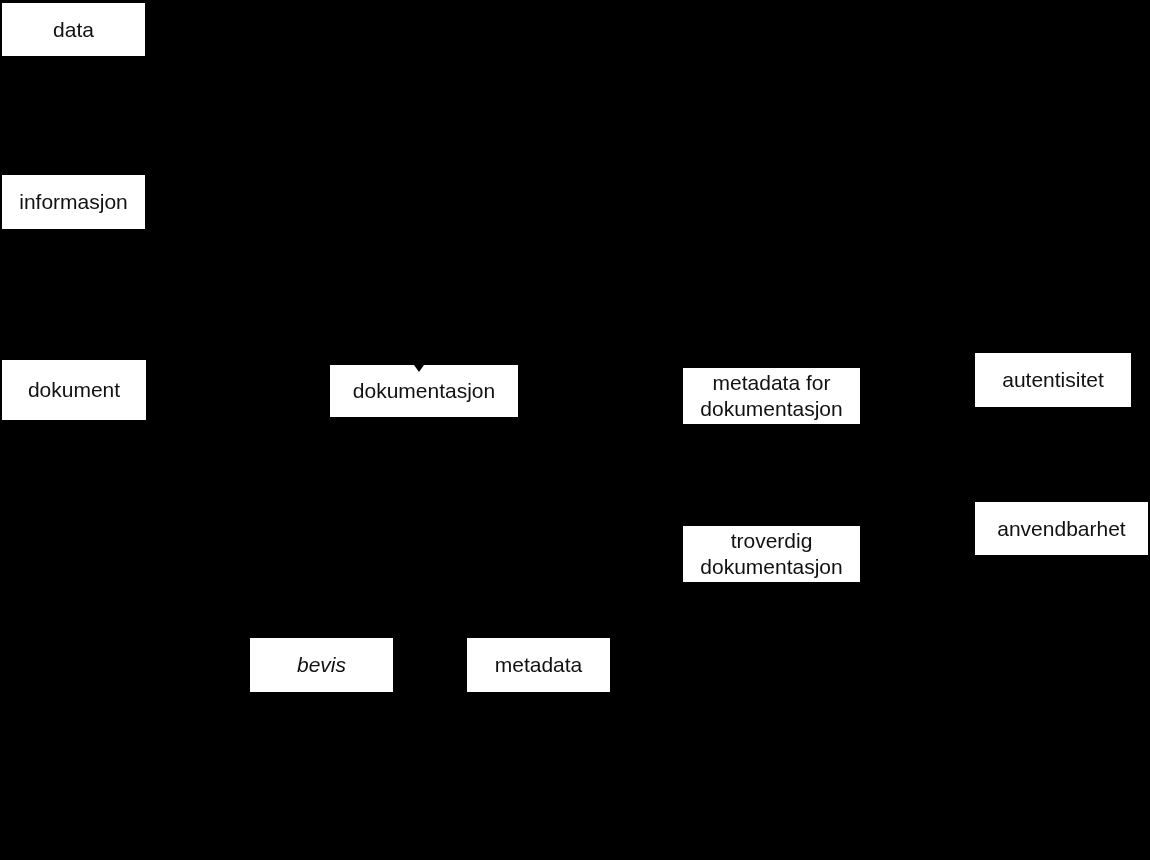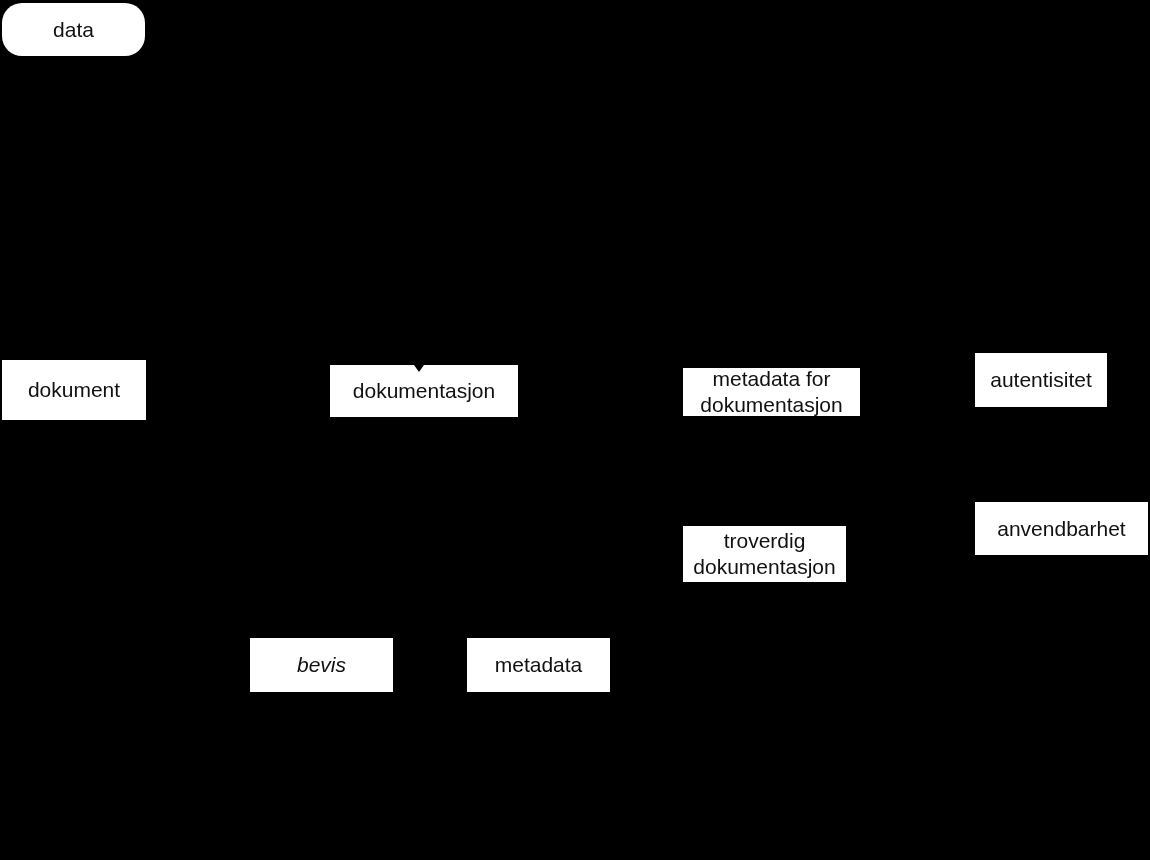--- a/index.html
+++ b/index.html
@@ -36,25 +36,26 @@
     width: 10px;
     height: 7px;
     background: #000000;
     clip-path: polygon(0 0, 100% 0, 50% 100%);
   }
 </style>
 </head>
 <body>
 
 <div class="canvas">
-  <div class="node" style="left: 2px; top: 3px; width: 143px; height: 53px; border-radius: 20px;">data</div>
+  <div class="node" style="left: 2px; top: 3px; width: 143px; height: 53px;">data</div>
+  <div class="node" style="left: 2px; top: 175px; width: 143px; height: 54px;">informasjon</div>
   <div class="node" style="left: 2px; top: 360px; width: 144px; height: 60px;">dokument</div>
   <div class="node" style="left: 330px; top: 365px; width: 188px; height: 52px;">dokumentasjon</div>
-  <div class="node" style="left: 683px; top: 368px; width: 177px; height: 48px;">metadata for
+  <div class="node" style="left: 683px; top: 368px; width: 177px; height: 56px;">metadata for
 dokumentasjon</div>
-  <div class="node" style="left: 975px; top: 353px; width: 132px; height: 54px;">autentisitet</div>
-  <div class="node" style="left: 683px; top: 526px; width: 163px; height: 56px;">troverdig
+  <div class="node" style="left: 975px; top: 353px; width: 156px; height: 54px;">autentisitet</div>
+  <div class="node" style="left: 683px; top: 526px; width: 177px; height: 56px;">troverdig
 dokumentasjon</div>
   <div class="node" style="left: 975px; top: 502px; width: 173px; height: 53px;">anvendbarhet</div>
   <div class="node" style="left: 250px; top: 638px; width: 143px; height: 54px; font-style: italic;">bevis</div>
   <div class="node" style="left: 467px; top: 638px; width: 143px; height: 54px;">metadata</div>
   <div class="notch"></div>
 </div>
 
 </body></html>

